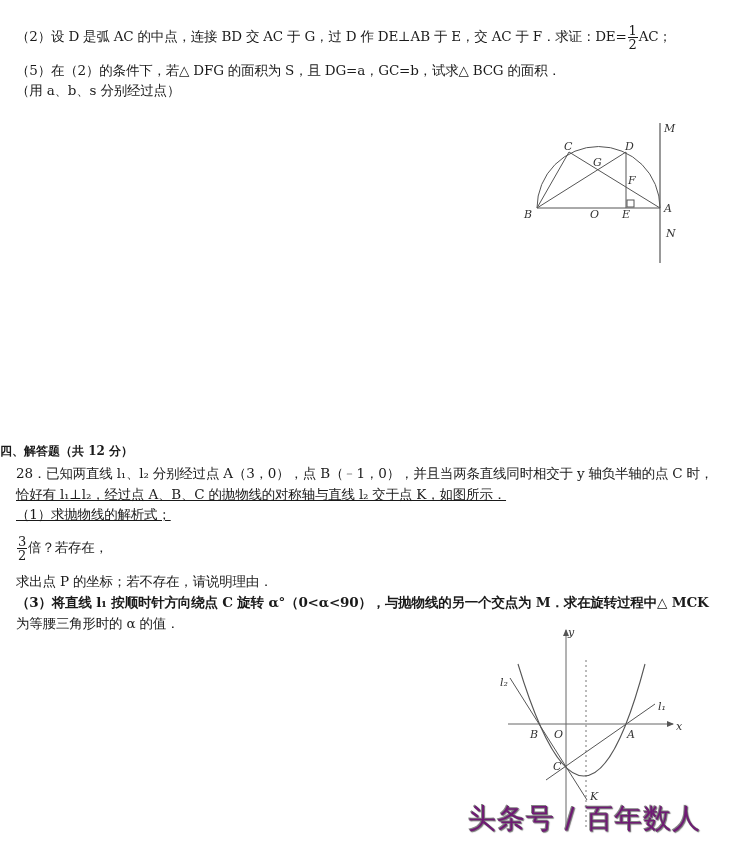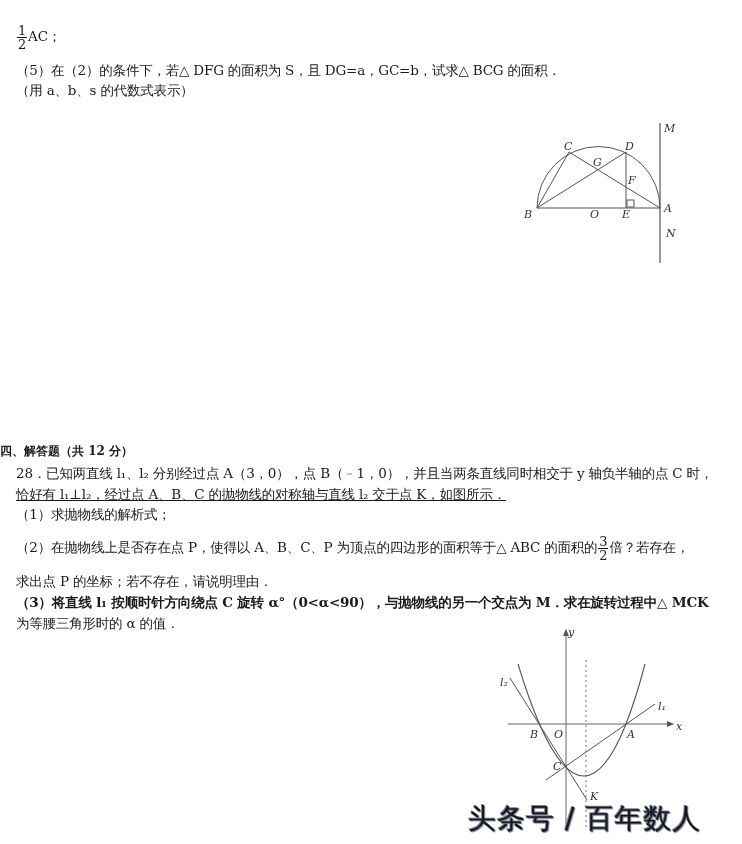--- a/index.html
+++ b/index.html
@@ -54,34 +54,34 @@
       font-style: italic;
       font-size: 11px;
       fill: #333;
     }
     .watermark {
       position: absolute;
       left: 468px;
       top: 800px;
       font-family: "DejaVu Sans", "Liberation Sans", sans-serif;
       font-size: 28px;
-      color: #0f172a;
+      color: #701a75;
       letter-spacing: 1px;
       text-shadow: 0 0 1px #666, 1px 1px 1px #777, -1px -1px 0 #888;
       white-space: nowrap;
     }
   </style>
 </head>
 <body>
 
 <div class="line" style="top:24px;">
-  <span class="frac"><span class="num">1</span><span class="den">2</span></span><span>AC；</span>
+  <span>（2）设 D 是弧 AC 的中点，连接 BD 交 AC 于 G，过 D 作 DE⊥AB 于 E，交 AC 于 F．求证：DE=</span><span class="frac"><span class="num">1</span><span class="den">2</span></span><span>AC；</span>
 </div>
 <div class="line" style="top:61px;">（5）在（2）的条件下，若△ DFG 的面积为 S，且 DG=a，GC=b，试求△ BCG 的面积．</div>
-<div class="line" style="top:81px;">（用 a、b、s 的代数式表示）</div>
+<div class="line" style="top:81px;">（用 a、b、s 分别经过点）</div>
 
 <svg style="left:510px; top:115px;" width="180" height="155" viewBox="0 0 180 155">
 
   <path d="M27,93 A61.5,61.5 0 0 1 150,93" fill="none" stroke="#555" stroke-width="1"></path>
 
   <line x1="27" y1="93" x2="150" y2="93" stroke="#555" stroke-width="1"></line>
 
   <line x1="150" y1="8" x2="150" y2="148" stroke="#555" stroke-width="1.2"></line>
 
   <line x1="27" y1="93" x2="59" y2="37" stroke="#555" stroke-width="1"></line>
@@ -102,23 +102,23 @@
   <text x="115" y="35">D</text>
   <text x="118" y="69">F</text>
   <text x="154" y="17">M</text>
   <text x="156" y="122">N</text>
 </svg>
 
 <div class="heading" style="top:441px;">四、解答题（共 12 分）</div>
 
 <div class="line" style="top:464px;">28．已知两直线 l₁、l₂ 分别经过点 A（3，0），点 B（﹣1，0），并且当两条直线同时相交于 y 轴负半轴的点 C 时，</div>
 <div class="line" style="top:485px;text-decoration:underline;">恰好有 l₁⊥l₂，经过点 A、B、C 的抛物线的对称轴与直线 l₂ 交于点 K，如图所示．</div>
-<div class="line" style="top:505px;">（1）求抛物线的解析式；</div>
+<div class="line" style="top:505px;text-decoration:underline;">（1）求抛物线的解析式；</div>
 <div class="line" style="top:535px;">
-  <span>（2）在抛物线上是否存在点 P，使得以 A、B、C、P 为顶点的四边形的面积等于△ ABC 的面积的</span><span class="frac"><span class="num">3</span><span class="den">2</span></span><span>倍？若存在，</span>
+  <span class="frac"><span class="num">3</span><span class="den">2</span></span><span>倍？若存在，</span>
 </div>
 <div class="line" style="top:572px;">求出点 P 的坐标；若不存在，请说明理由．</div>
 <div class="line" style="top:593px;font-weight:bold;">（3）将直线 l₁ 按顺时针方向绕点 C 旋转 α°（0&lt;α&lt;90），与抛物线的另一个交点为 M．求在旋转过程中△ MCK</div>
 <div class="line" style="top:614px;text-align:center;">为等腰三角形时的 α 的值．</div>
 
 <svg style="left:490px; top:620px;" width="200" height="224" viewBox="0 0 200 224">
   <defs>
     <marker id="arr" markerWidth="8" markerHeight="8" refX="6" refY="4" orient="auto">
       <path d="M0,1 L7,4 L0,7 z" fill="#555"></path>
     </marker>

